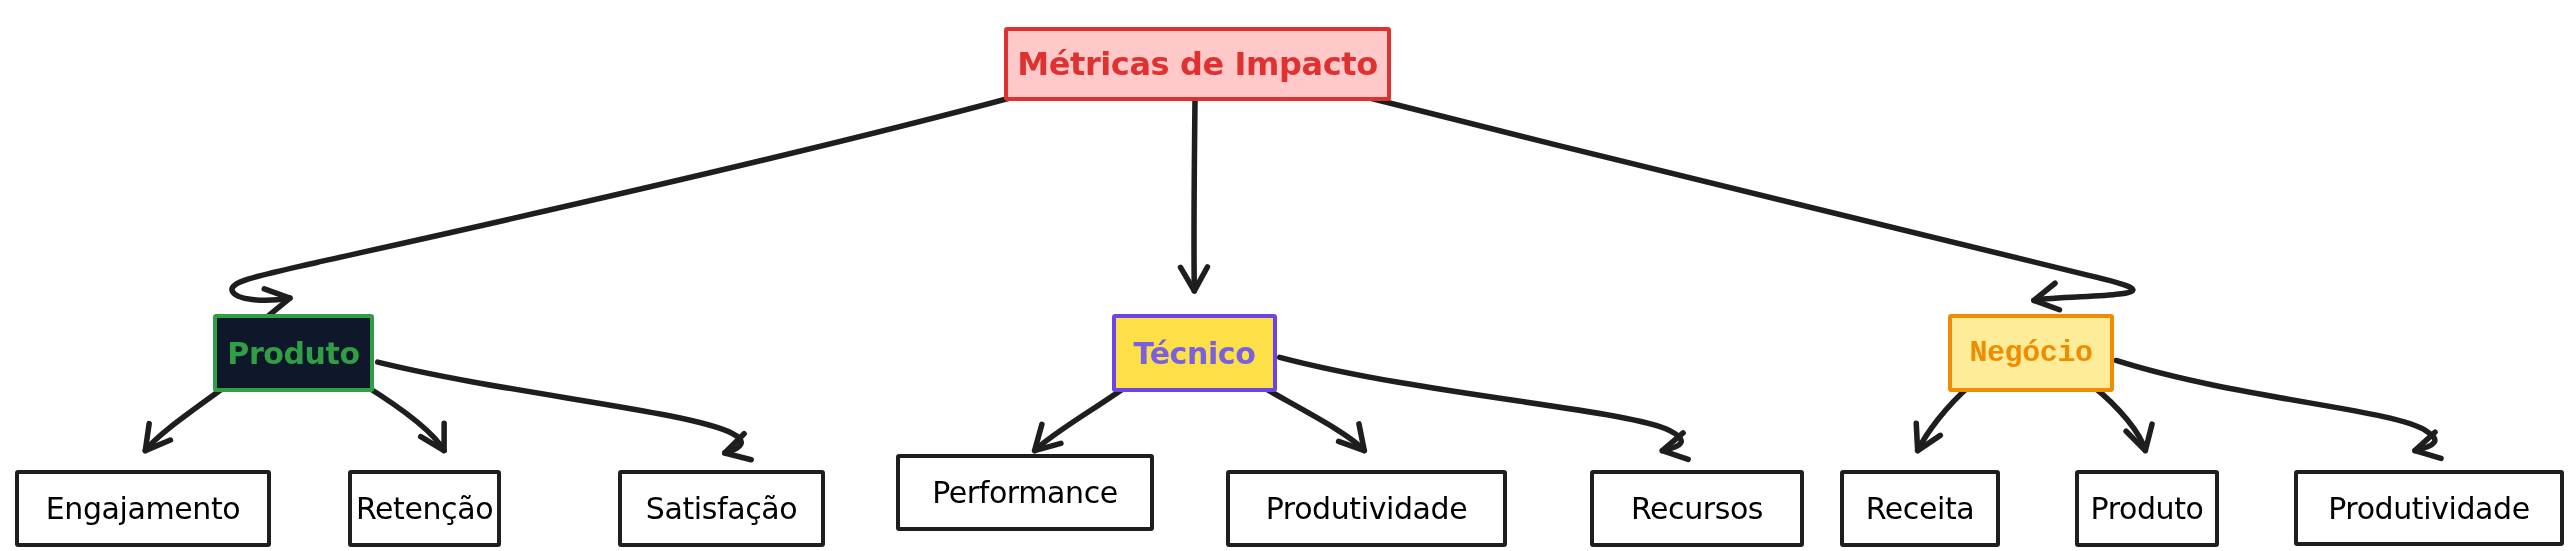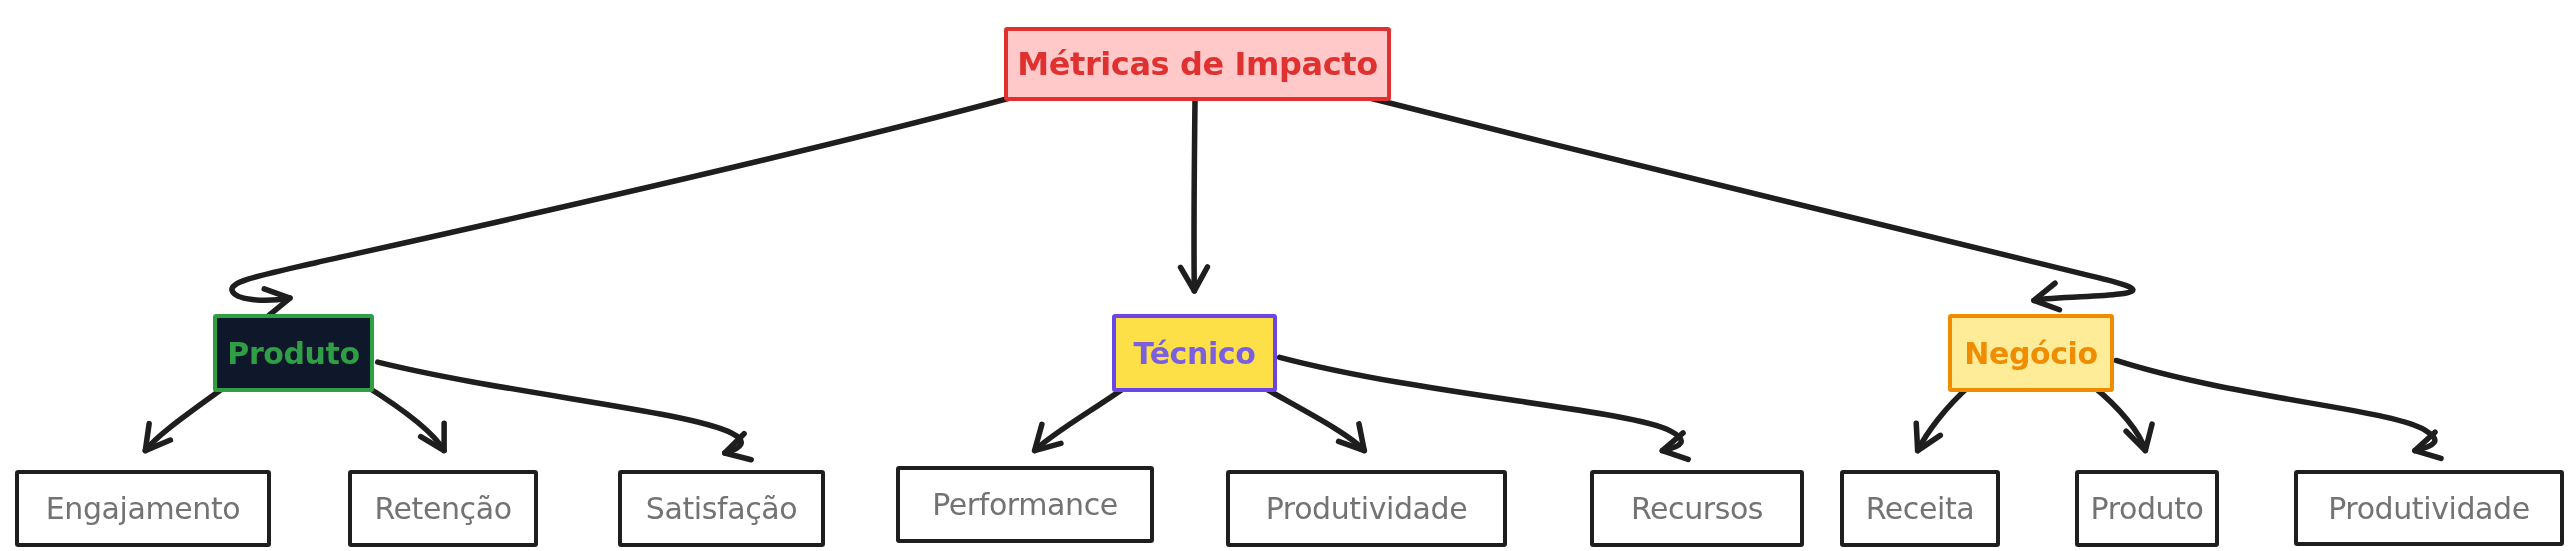--- a/index.html
+++ b/index.html
@@ -39,25 +39,25 @@
     font-size:32px;
     font-weight:bold;
   }
   .cat{
     border:4px solid;
     font-size:30px;
     font-weight:bold;
   }
   .cat-green{border-color:#2f9e44;background:#0f172a;color:#2f9e44;}
   .cat-purple{border-color:#6b46e5;background:#fde047;color:#7a5fe0;}
-  .cat-orange{border-color:#f08c00;background:#ffec99;color:#f08c00;}
+  .cat-orange{border-color:#f08c00;background:#ffec99;color:#f08c00;font-family:Liberation Mono, monospace;}
   .leaf{
     border:4px solid #1e1e1e;
     background:#ffffff;
-    color:#737373;
+    color:#000000;
     font-size:30px;
     font-weight:500;
   }
 </style>
 </head>
 <body>
 
 <div class="canvas">
 
   <svg class="edges" viewBox="0 0 3257 697">
@@ -97,29 +97,29 @@
   </div>
 
   <div class="node cat cat-orange" style="left:1948px;top:304px;width:166px;height:78px">
     <span class="lbl">Negócio</span>
   </div>
 
   <div class="node leaf" style="left:15px;top:460px;width:256px;height:77px">
     <span class="lbl">Engajamento</span>
   </div>
 
-  <div class="node leaf" style="left:348px;top:460px;width:190px;height:77px">
+  <div class="node leaf" style="left:348px;top:460px;width:153px;height:77px">
     <span class="lbl">Retenção</span>
   </div>
 
   <div class="node leaf" style="left:618px;top:460px;width:207px;height:77px">
     <span class="lbl">Satisfação</span>
   </div>
 
-  <div class="node leaf" style="left:896px;top:456px;width:258px;height:77px">
+  <div class="node leaf" style="left:896px;top:444px;width:258px;height:77px">
     <span class="lbl">Performance</span>
   </div>
 
   <div class="node leaf" style="left:1226px;top:460px;width:281px;height:77px">
     <span class="lbl">Produtividade</span>
   </div>
 
   <div class="node leaf" style="left:1590px;top:460px;width:214px;height:77px">
     <span class="lbl">Recursos</span>
   </div>

